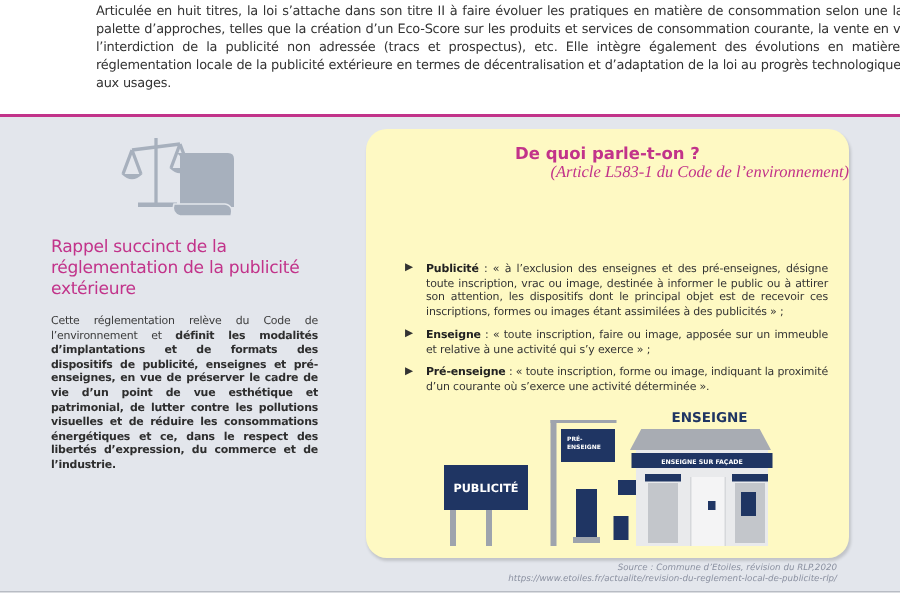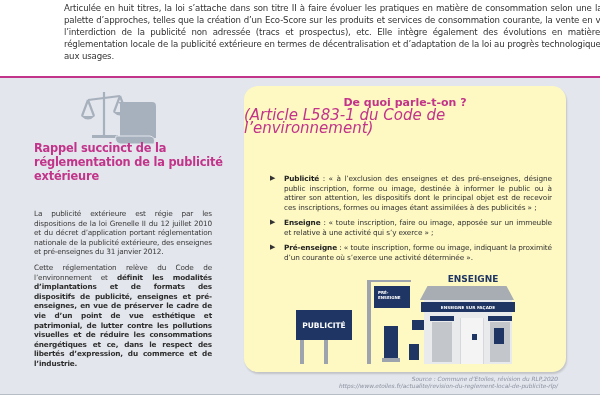--- a/index.html
+++ b/index.html
@@ -24,22 +24,22 @@
     position: absolute; left: 0; top: 78px; width: 600px; height: 316px;
     background: #e3e6ec;
   }
   .bottom-rule {
     position: absolute; left: 0; top: 394px; width: 600px; height: 1px;
     background: #b8bcc4;
   }
   
   .scale-icon { position: absolute; left: 80px; top: 90px; width: 82px; height: 56px; }
   .left-title {
-    position: absolute; left: 34px; top: 141px; width: 190px;
-    font-weight: bold; color: #c2338a; font-size: 11.4px; line-height: 14px;
+    position: absolute; left: 34px; top: 157px; width: 190px;
+    font-weight: normal; color: #c2338a; font-size: 11.4px; line-height: 14px;
     letter-spacing: -0.2px;
   }
   .left-body {
     position: absolute; left: 34px; top: 209px; width: 178px;
     font-size: 7.3px; line-height: 9.6px; text-align: justify;
     color: #3a3a3a; letter-spacing: -0.15px;
   }
   .left-body p { margin: 0 0 6px 0; }
   .left-body b { color: #2e2e2e; }
 
@@ -47,22 +47,22 @@
   .card {
     position: absolute; left: 244px; top: 86px; width: 322px; height: 286px;
     background: #fef9c3; border-radius: 14px;
     box-shadow: 1px 2px 2px rgba(0,0,0,0.15);
   }
   .card-title {
     position: absolute; left: 0; top: 10px; width: 100%; text-align: center;
     font-weight: bold; color: #c2338a; font-size: 11px; line-height: 13px;
   }
   .card-sub {
-    position: absolute; left: 0; top: 23px; width: 100%; text-align: left;
-    font-style: italic; color: #c2338a; font-size: 15px; line-height: 13px;
+    position: absolute; left: 0; top: 23px; width: 100%; text-align: right;
+    font-style: italic; color: #c2338a; font-size: 11px; line-height: 13px; font-family: Liberation Serif, serif;
   }
   .card-intro {
     position: absolute; left: 16px; top: 52px; width: 290px;
     font-size: 7.3px; line-height: 9.5px; text-align: justify; color: #333;
     letter-spacing: -0.1px;
   }
   .bullets {
     position: absolute; left: 26px; top: 88px; width: 282px;
     list-style: none; margin: 0; padding: 0;
     font-size: 7.3px; line-height: 9.5px; text-align: justify; color: #333;
@@ -102,32 +102,31 @@
   <path d="M1 26 Q8 33 15 26 Z" fill="#a7b0bd"></path>
   <path d="M33 22 Q40 29 47 22 Z" fill="#a7b0bd"></path>
   <rect x="12" y="45" width="26" height="3" fill="#a7b0bd"></rect>
   <path d="M38 12 L72 12 Q76 12 76 16 L76 48 L40 48 L40 14 Z" fill="#a7b0bd"></path>
   <path d="M36 46 L70 46 Q76 47 74 54 L40 54 Q34 52 36 46 Z" fill="#a7b0bd" stroke="#e3e6ec" stroke-width="1"></path>
 </svg>
 
 <div class="left-title">Rappel succinct de la réglementation de la publicité extérieure</div>
 
 <div class="left-body">
-  <p>La publicité extérieure est régie par les dispositions de la loi Grenelle II du 12 juillet 2010 et du décret d’application portant réglementation nationale de la publicité extérieure, des enseignes et pré-enseignes du 31 janvier 2012.</p>
   <p><span>Cette réglementation relève du Code de l’environnement et </span><b>définit les modalités d’implantations et de formats des dispositifs de publicité, enseignes et pré-enseignes, en vue de préserver le cadre de vie d’un point de vue esthétique et patrimonial, de lutter contre les pollutions visuelles et de réduire les consommations énergétiques et ce, dans le respect des libertés d’expression, du commerce et de l’industrie.</b></p>
 </div>
 
 <div class="card">
   <div class="card-title">De quoi parle-t-on ?</div>
   <div class="card-sub">(Article L583-1 du Code de l’environnement)</div>
 
   <ul class="bullets">
     <li>
       <span class="arrow">▶</span>
-      <b>Publicité</b><span> : « à l’exclusion des enseignes et des pré-enseignes, désigne public inscription, forme ou image, destinée à informer le public ou à attirer son attention, les dispositifs dont le principal objet est de recevoir ces inscriptions, formes ou images étant assimilées à des publicités » ;</span>
+      <b>Publicité</b><span> : « à l’exclusion des enseignes et des pré-enseignes, désigne toute inscription, vrac ou image, destinée à informer le public ou à attirer son attention, les dispositifs dont le principal objet est de recevoir ces inscriptions, formes ou images étant assimilées à des publicités » ;</span>
     </li>
     <li>
       <span class="arrow">▶</span>
       <b>Enseigne</b><span> : « toute inscription, faire ou image, apposée sur un immeuble et relative à une activité qui s’y exerce » ;</span>
     </li>
     <li>
       <span class="arrow">▶</span>
       <b>Pré-enseigne</b><span> : « toute inscription, forme ou image, indiquant la proximité d’un courante où s’exerce une activité déterminée ».</span>
     </li>
   </ul>

